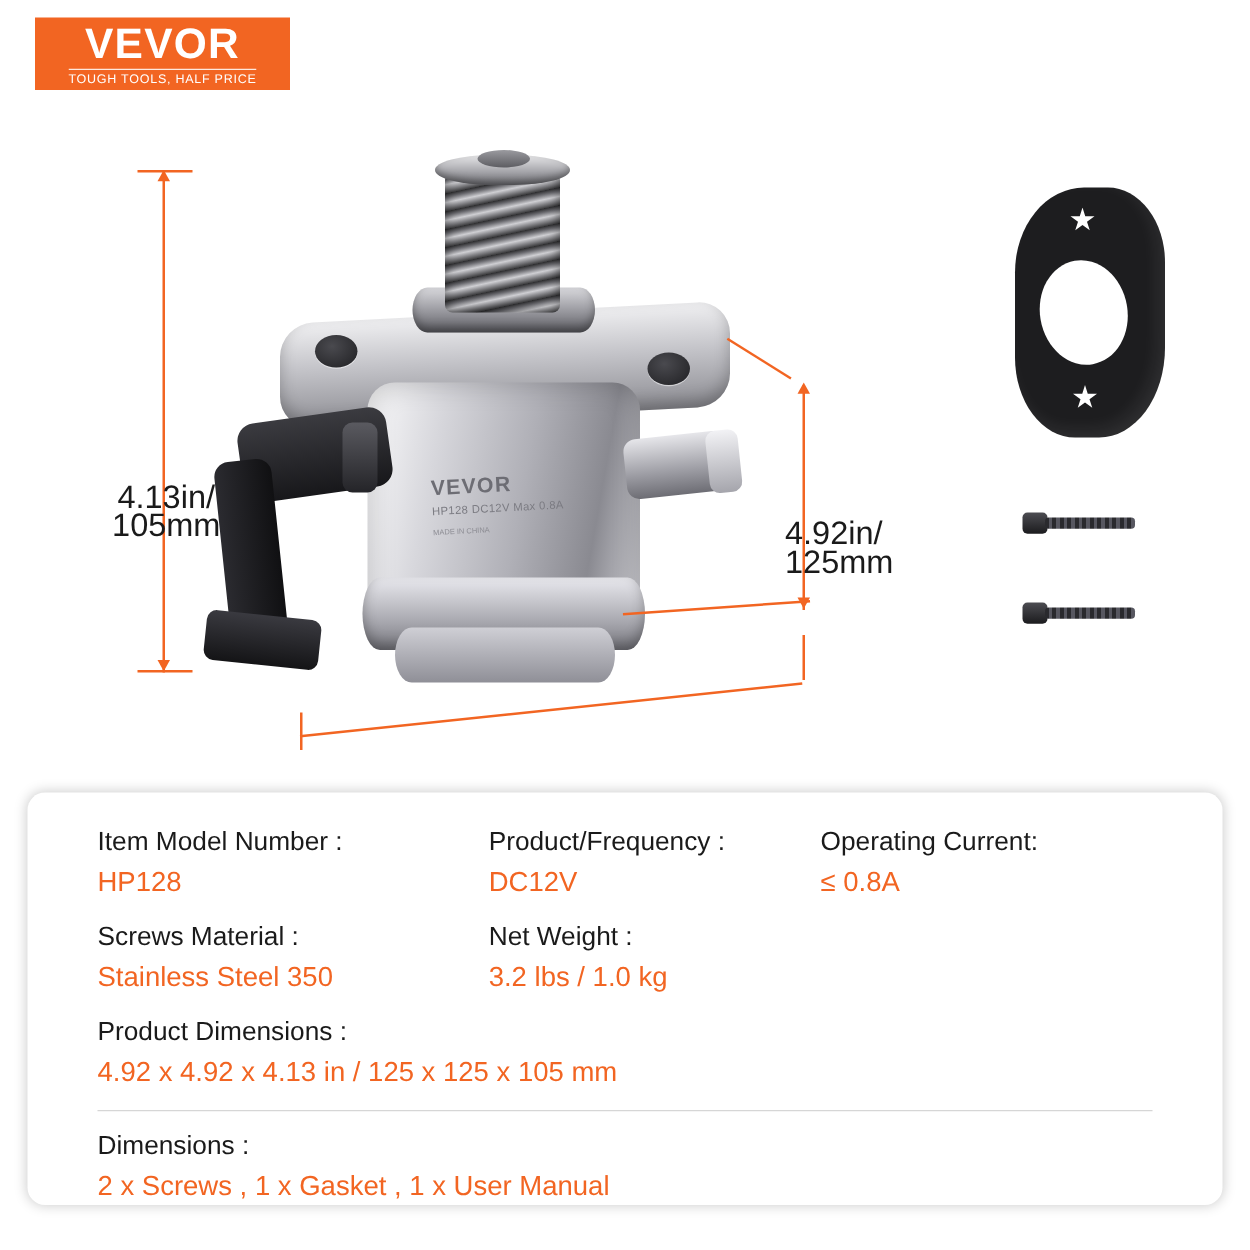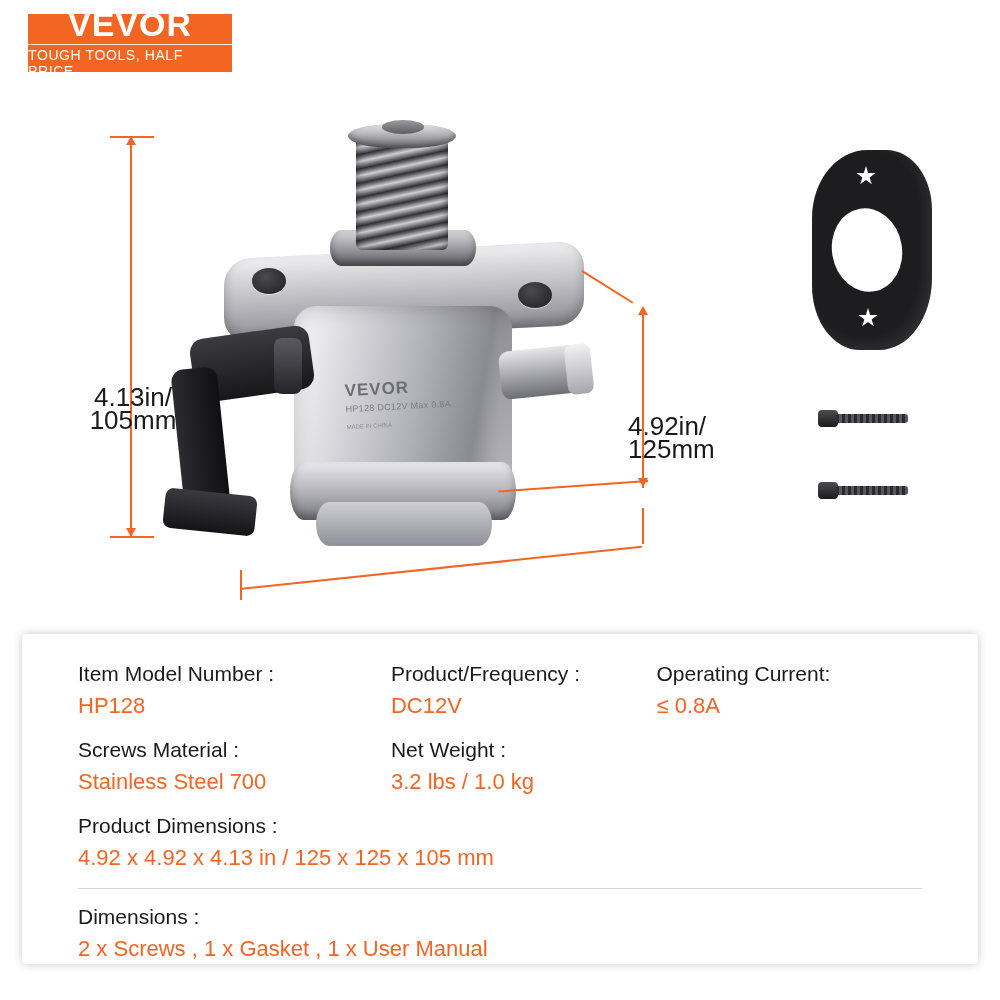--- a/index.html
+++ b/index.html
@@ -31,21 +31,21 @@
   .logo-word {
     color: #ffffff;
     font-size: 34px;
     font-weight: bold;
     letter-spacing: 1px;
     line-height: 34px;
     font-family: "Liberation Sans", sans-serif;
   }
   .logo-tag {
     color: #ffffff;
-    font-size: 14px;
+    font-size: 10px;
     letter-spacing: 0.6px;
     margin-top: 3px;
     border-top: 1px solid rgba(255,255,255,0.85);
     padding-top: 2px;
   }
 
   
   .photo-area {
     position: absolute;
     left: 0;
@@ -291,21 +291,21 @@
   }
 
   
   .spec-card {
     position: absolute;
     left: 22px;
     top: 634px;
     width: 956px;
     height: 330px;
     background: #ffffff;
-    border-radius: 4px;
+    border-radius: 14px;
     box-shadow: 0 0 10px rgba(0,0,0,.22);
     box-sizing: border-box;
     padding: 26px 56px;
   }
   .spec-row {
     display: flex;
     margin-bottom: 16px;
   }
   .spec-item { display: flex; flex-direction: column; }
   .spec-key {
@@ -420,21 +420,21 @@
     </div>
     <div class="spec-item col3">
       <span class="spec-key">Operating Current:</span>
       <span class="spec-val">≤ 0.8A</span>
     </div>
   </div>
 
   <div class="spec-row">
     <div class="spec-item col1">
       <span class="spec-key">Screws Material :</span>
-      <span class="spec-val">Stainless Steel 700</span>
+      <span class="spec-val">Stainless Steel 350</span>
     </div>
     <div class="spec-item col2">
       <span class="spec-key">Net Weight :</span>
       <span class="spec-val">3.2 lbs / 1.0 kg</span>
     </div>
     <div class="spec-item col3"></div>
   </div>
 
   <div class="spec-row">
     <div class="spec-item" style="width:100%;">

